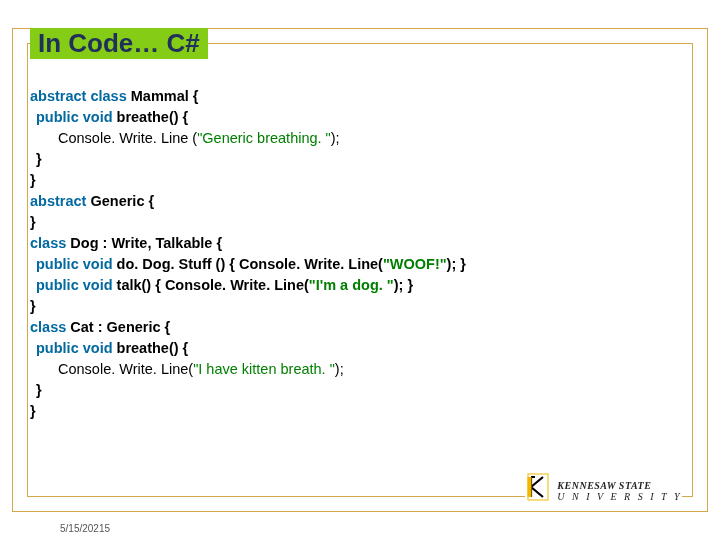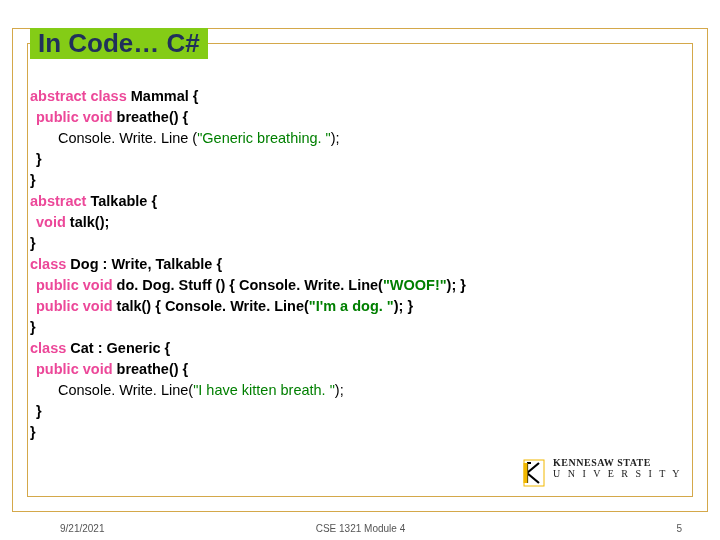--- a/index.html
+++ b/index.html
@@ -42,47 +42,48 @@
   .code-block {
     position: absolute;
     top: 86px;
     left: 30px;
     right: 30px;
     font-size: 14.5px;
     line-height: 1.45;
     color: #000;
     font-family: Arial, Helvetica, sans-serif;
   }
-  .kw { color: #ec4899; font-weight: bold; }
+  .kw { color: #0369a1; font-weight: bold; }
   .b { font-weight: bold; }
   .str { color: #007f00; }
   .i1 { margin-left: 6px; }
   .i2 { margin-left: 28px; }
   .footer {
     position: absolute;
     bottom: 6px;
     left: 0;
     right: 0;
     display: flex;
     align-items: center;
     font-size: 10px;
     color: #555;
   }
   .footer .date { flex: 0 0 auto; margin-left: 60px; }
   .footer .module { flex: 1 1 auto; text-align: center; margin-left: -60px; }
   .footer .page { flex: 0 0 auto; margin-right: 38px; }
   .logo {
     position: absolute;
     right: 38px;
-    bottom: 52px;
+    bottom: 38px;
     display: flex;
-    align-items: flex-start;
+    align-items: flex-end;
     gap: 6px;
     z-index: 3;
     background: #fff;
+    font-style: italic;
   }
   .logo-mark {
     width: 26px;
     height: 30px;
     position: relative;
   }
   .logo-mark svg { width: 100%; height: 100%; }
   .logo-text {
     font-family: Georgia, 'Times New Roman', serif;
     font-size: 10px;
@@ -105,22 +106,21 @@
 </div>
 
 <div class="title">In Code… C#</div>
 
 <div class="code-block">
   <div><span class="kw">abstract class</span><span class="b"> Mammal {</span></div>
   <div class="i1"><span class="kw">public void</span><span class="b"> breathe() {</span></div>
   <div class="i2"><span>Console. Write. Line (</span><span class="str">"Generic breathing. "</span><span>);</span></div>
   <div class="i1 b">}</div>
   <div class="b">}</div>
-  <div><span class="kw">abstract</span><span class="b"> Talkable {</span></div>
-  <div class="i1"><span class="kw">void</span><span class="b"> talk();</span></div>
+  <div><span class="kw">abstract</span><span class="b"> Generic {</span></div>
   <div class="b">}</div>
   <div><span class="kw">class</span><span class="b"> Dog : Write, Talkable {</span></div>
   <div class="i1"><span class="kw">public void</span><span class="b"> do. Dog. Stuff () { Console. Write. Line(</span><span class="str b">"WOOF!"</span><span class="b">); }</span></div>
   <div class="i1"><span class="kw">public void</span><span class="b"> talk() { Console. Write. Line(</span><span class="str b">"I'm a dog. "</span><span class="b">); }</span></div>
   <div class="b">}</div>
   <div><span class="kw">class</span><span class="b"> Cat : Generic {</span></div>
   <div class="i1"><span class="kw">public void</span><span class="b"> breathe() {</span></div>
   <div class="i2"><span>Console. Write. Line(</span><span class="str">"I have kitten breath. "</span><span>);</span></div>
   <div class="i1 b">}</div>
   <div class="b">}</div>
@@ -134,16 +134,15 @@
       <path d="M6 5 L6 25" stroke="#f2b800" stroke-width="4" fill="none" transform="translate(-1.5,0)"></path>
     </svg>
   </div>
   <div class="logo-text">
     <div>KENNESAW STATE</div>
     <div class="uni">U N I V E R S I T Y</div>
   </div>
 </div>
 
 <div class="footer">
-  <div class="date">9/21/2021</div>
-  <div class="module">CSE 1321 Module 4</div>
+  <div class="date">5/15/2021</div>
   <div class="page">5</div>
 </div>
 
 </body></html>

